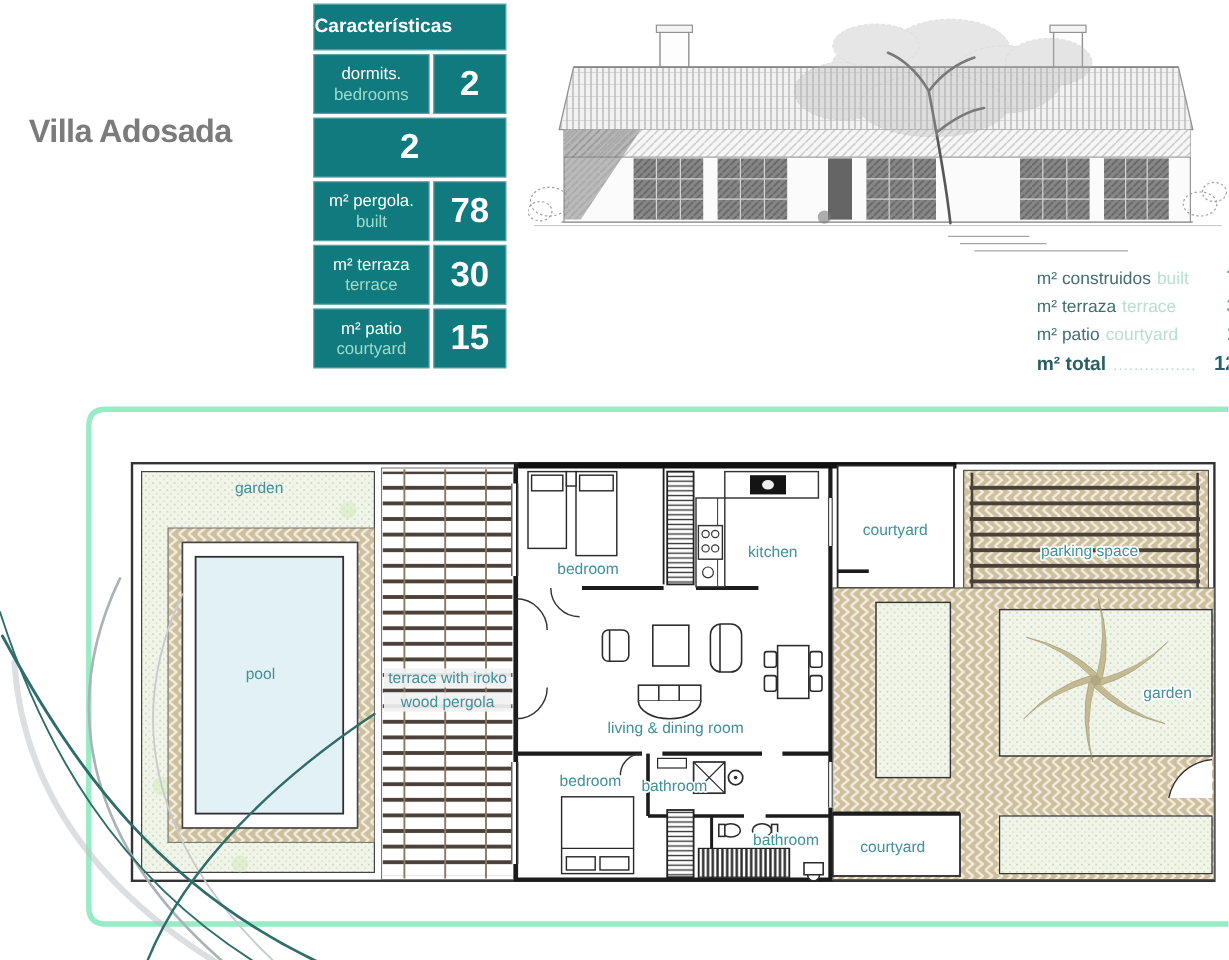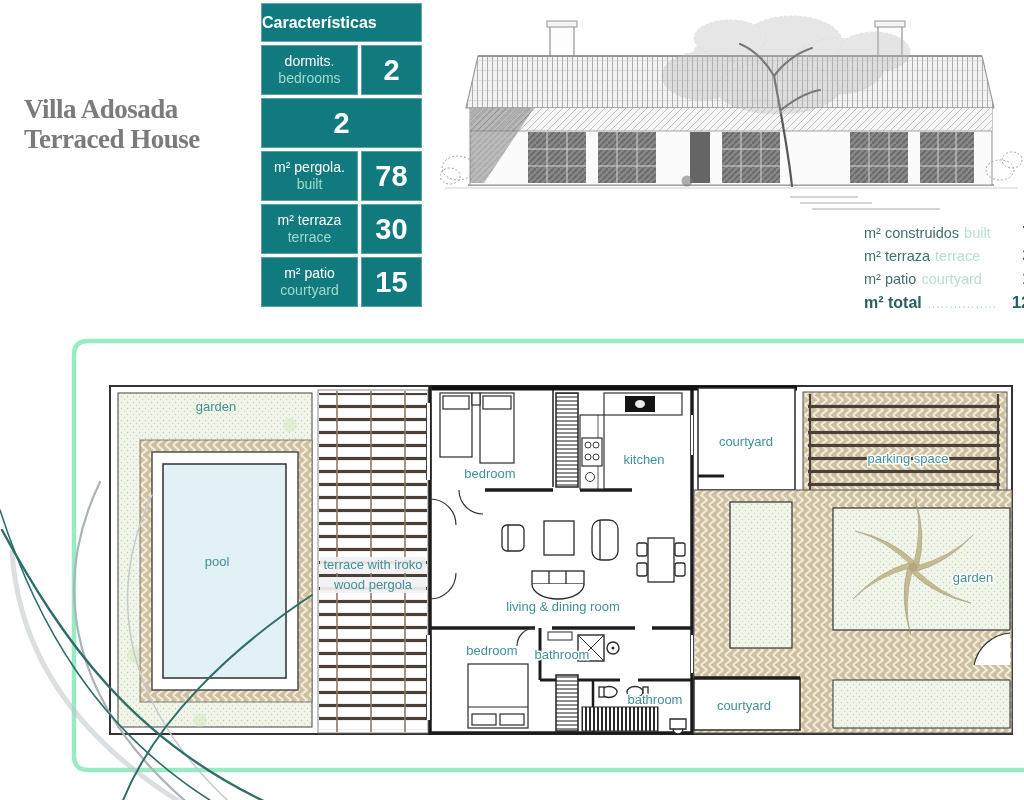--- a/index.html
+++ b/index.html
@@ -1,20 +1,20 @@
 <!DOCTYPE html>
 <html><head>
 <meta charset="utf-8">
 <style>
   html,body{margin:0;padding:0;background:#fff;}
   .page{position:relative;width:1024px;height:800px;background:#ffffff;overflow:hidden;
         font-family:"Liberation Sans", sans-serif;}
   
   .title-block{position:absolute;left:24px;top:94px;width:240px;color:#7b7b7b;
-               font-weight:bold;font-size:27px;line-height:30px;letter-spacing:-0.5px;font-family:Liberation Serif, serif;}
+               font-weight:bold;font-size:27px;line-height:30px;letter-spacing:-0.5px;}
   
   .char-table{position:absolute;left:261px;top:3px;width:161px;}
   .char-header{background:#117a7e;border:1px solid rgba(255,255,255,.35);color:#fff;
                font-weight:bold;font-size:16px;text-align:left;height:37px;line-height:37px;}
   .char-row{display:flex;margin-top:3px;height:50px;}
   .char-label{width:95px;background:#117a7e;border:1px solid rgba(255,255,255,.3);margin-right:3px;
               display:flex;flex-direction:column;justify-content:center;align-items:center;
               font-size:14px;line-height:17px;}
   .char-label .es{color:#ffffff;}
   .char-label .en{color:#9edbc9;}
@@ -34,21 +34,20 @@
   svg text.halo{paint-order:stroke;stroke:#ffffff;stroke-width:3px;stroke-linejoin:round;}
   .abs{position:absolute;}
 </style>
 </head>
 <body>
 
 <div class="page">
 
   <div class="title-block">
     <div>Villa Adosada</div>
-    <div>Terraced House</div>
   </div>
 
   <div class="char-table">
     <div class="char-header">Características</div>
 
     <div class="char-row">
       <div class="char-label">
         <span class="es">dormits.</span>
         <span class="en">bedrooms</span>
       </div>

